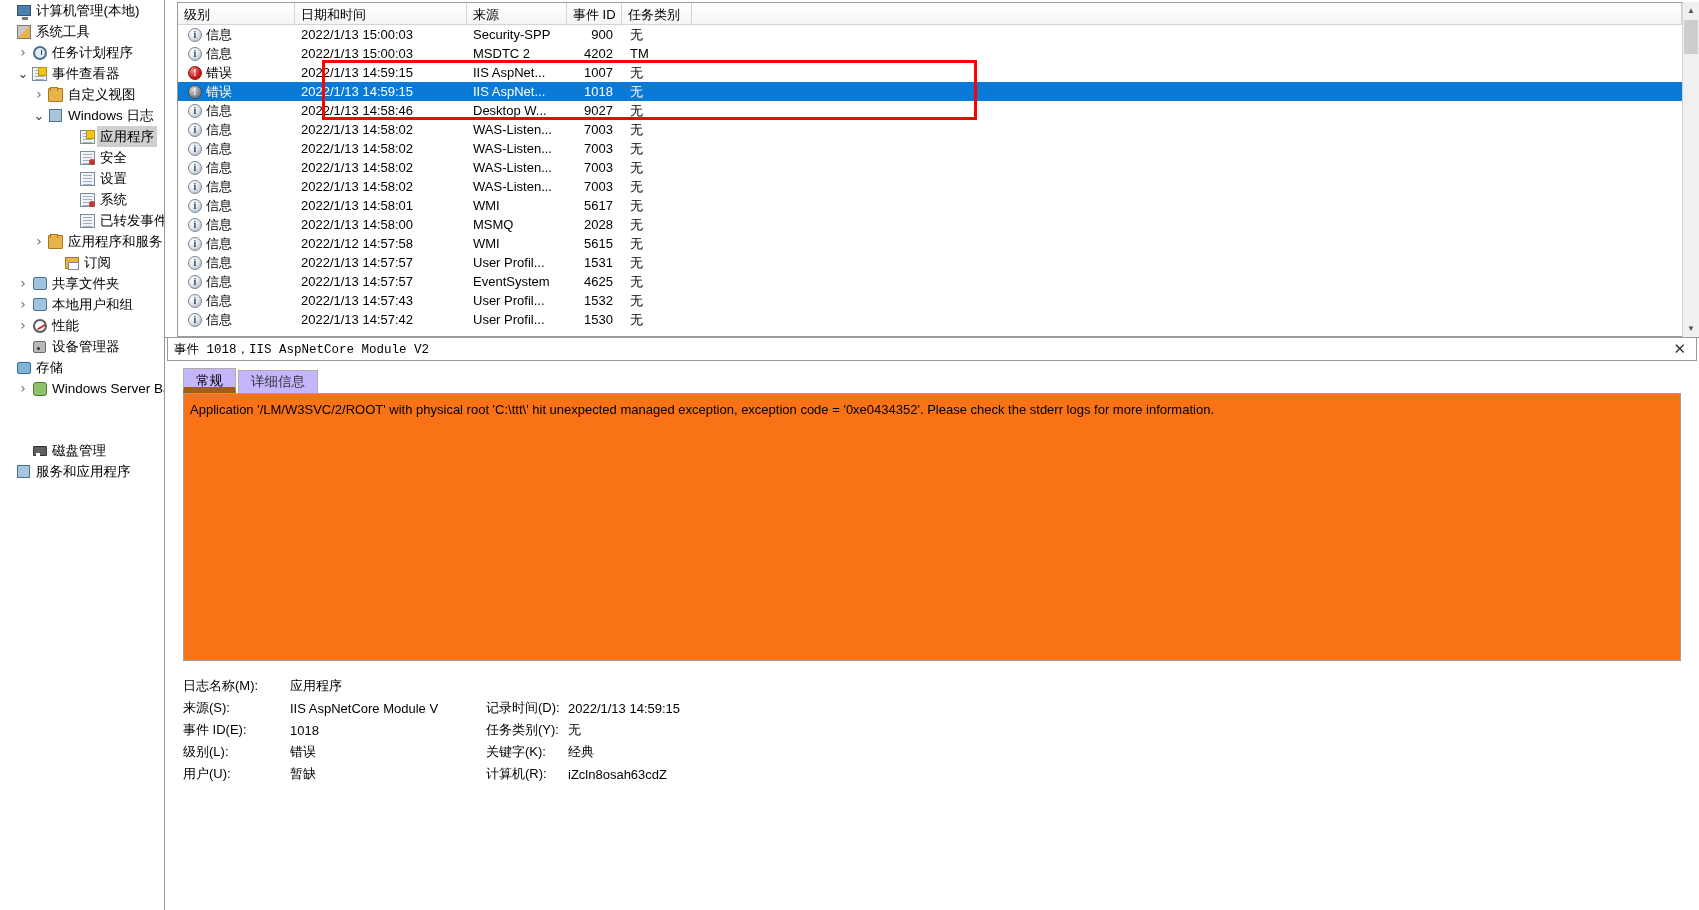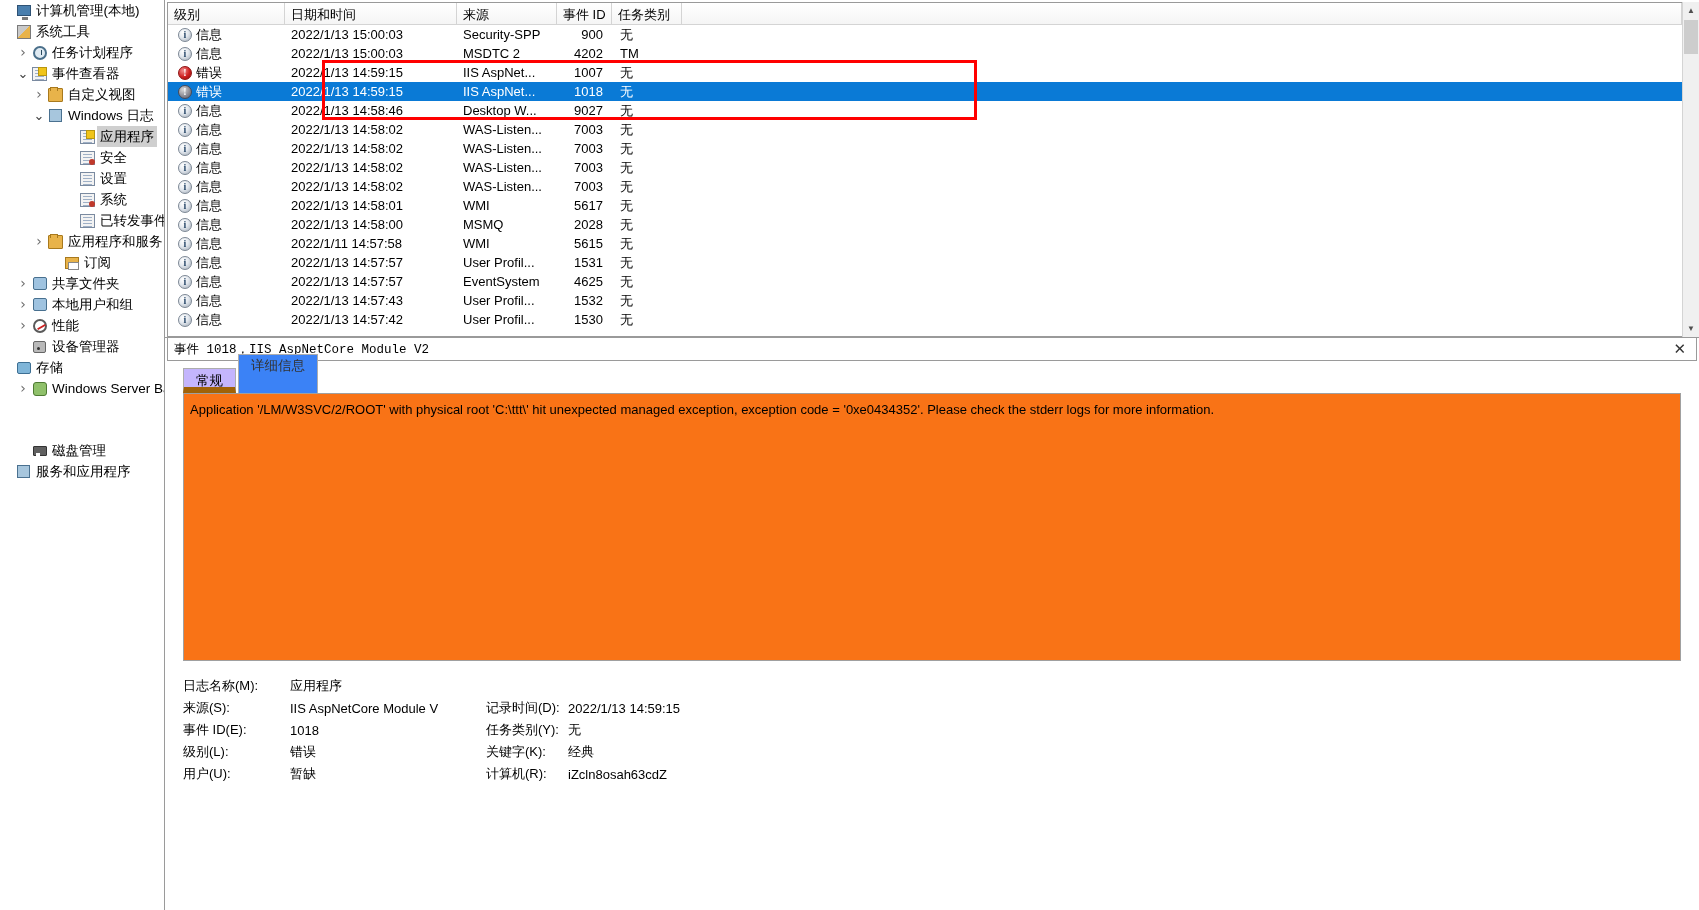--- a/index.html
+++ b/index.html
@@ -75,21 +75,21 @@
   .ic-backup{width:14px;height:14px;background:#8fc06a;border:1px solid #4e7a33;border-radius:3px;}
   .ic-srv{width:13px;height:13px;background:#a7c6dd;border:1px solid #4a7190;}
   .ic-sub{width:14px;height:12px;background:#e8b34a;border:1px solid #a8791d;}
   .ic-sub::after{content:"";position:absolute;left:2px;top:4px;width:9px;height:6px;background:#fff;border:1px solid #888;}
 
   
   #main { flex: 1 1 auto; position: relative; height: 910px; display:flex; flex-direction:column; background:#fff; }
 
   
   #list-wrap { position:relative; height: 338px; border-bottom: 1px solid #9a9a9a; display:flex; }
-  #list-inner { flex:1 1 auto; position:relative; overflow:hidden; border:1px solid #9a9a9a; border-right:none; margin-top:2px; margin-left:2px;}
+  #list-inner { flex:1 1 auto; position:relative; overflow:hidden; border:1px solid #9a9a9a; border-right:none; margin-top:2px; margin-left:12px;}
   .hdr { display:flex; height:22px; background:#fff; border-bottom:1px solid #d4d4d4; }
   .hdr .hc {
     border-right:1px solid #d4d4d4; padding:2px 6px 0 6px;
     font-size:13px; line-height:19px; white-space:nowrap; overflow:hidden;
     background: linear-gradient(#ffffff,#f5f5f5);
   }
   .rows { position:relative; }
   .row { display:flex; height:19px; line-height:19px; font-size:13px; white-space:nowrap; }
   .row.sel { background:#0a7ad6; color:#fff; }
   .cell { padding:0 6px; overflow:hidden; }
@@ -121,22 +121,22 @@
   #detail { flex:1 1 auto; position:relative; display:flex; flex-direction:column; background:#fff; overflow:hidden;}
   #detail-title {
     height:23px; display:flex; align-items:center; justify-content:space-between;
     border:1px solid #9a9a9a; border-top:none; margin:0 2px;
     padding:0 6px; background:#fff;
     font-family:"Liberation Mono","DejaVu Sans Mono",monospace; font-size:12.5px;
   }
   #detail-title .closex { font-family:"Liberation Sans",sans-serif; font-size:15px; color:#333; cursor:pointer; padding:0 4px;}
   .tabs { display:flex; align-items:flex-end; height:26px; padding-left:18px; margin-top:6px; }
   .tab {
-    height:39px; line-height:22px; padding:0 12px; font-size:13.5px;
-    border:1px solid #adadad; border-bottom:none; background:#3b82f6; color:#333;
+    height:23px; line-height:22px; padding:0 12px; font-size:13.5px;
+    border:1px solid #adadad; border-bottom:none; background:#c4b5fd; color:#333;
     margin-right:2px;
   }
   .tab.active { background:#c4b5fd; border-bottom:6px solid #a16207; height:25px; line-height:24px; color:#000; position:relative; z-index:2;}
   .msgbox {
     margin:0 18px 0 18px; flex: 0 0 268px;
     border:1px solid #a0a0a0; background:#f97316; position:relative; overflow:hidden;
   }
   .msgbox .txt { padding:8px 6px 0 6px; font-size:13px; line-height:16px; }
   .meta { padding: 14px 0 0 18px; font-size:13px; }
   .meta .mrow { display:flex; height:22px; align-items:center; }
@@ -424,21 +424,21 @@
               <div class="cell c-date">2022/1/13 14:58:00</div>
               <div class="cell c-src">MSMQ</div>
               <div class="cell c-id">2028</div>
               <div class="cell c-task">无</div>
             </div>
             <div class="row">
               <div class="cell c-level">
                 <span class="lvl-ico lvl-info">i</span>
                 <span>信息</span>
               </div>
-              <div class="cell c-date">2022/1/11 14:57:58</div>
+              <div class="cell c-date">2022/1/12 14:57:58</div>
               <div class="cell c-src">WMI</div>
               <div class="cell c-id">5615</div>
               <div class="cell c-task">无</div>
             </div>
             <div class="row">
               <div class="cell c-level">
                 <span class="lvl-ico lvl-info">i</span>
                 <span>信息</span>
               </div>
               <div class="cell c-date">2022/1/13 14:57:57</div>

